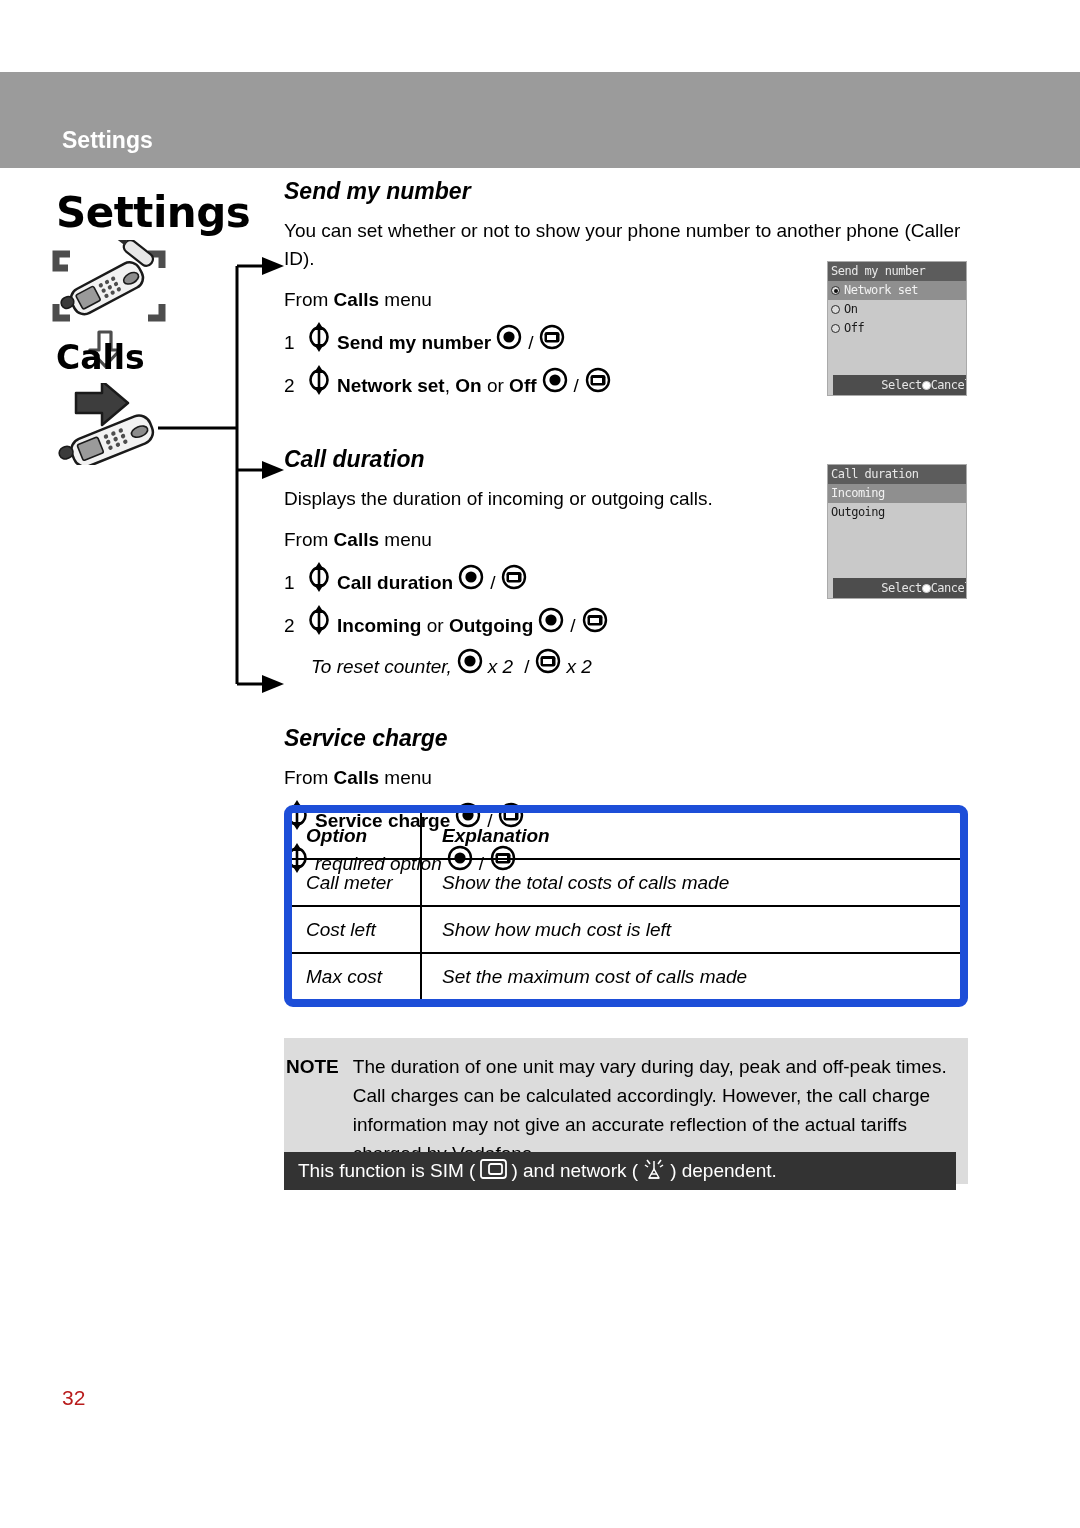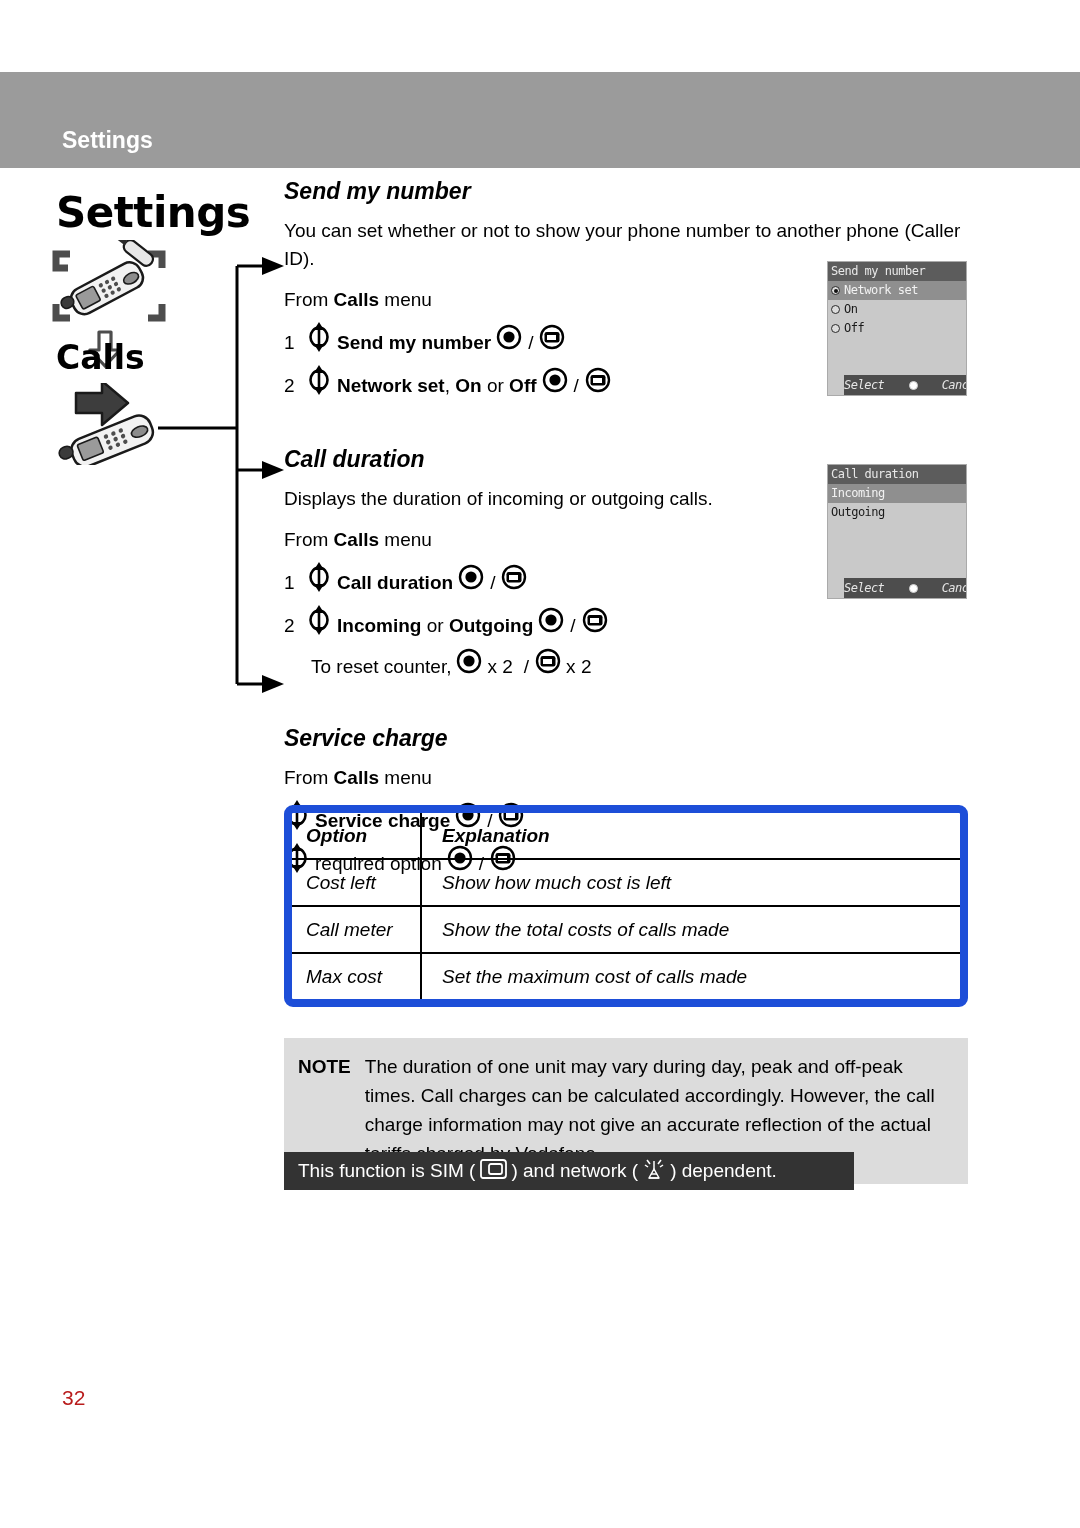--- a/index.html
+++ b/index.html
@@ -52,21 +52,21 @@
     margin: 0 0 12px 0;
   }
   .body-text { font-size: 19px; line-height: 28px; margin-bottom: 13px; }
   .from-line { font-size: 19px; line-height: 28px; margin-bottom: 8px; }
   .from-line b { font-weight: bold; }
 
   .step { display: flex; align-items: center; font-size: 19px; line-height: 34px; margin-bottom: 2px; }
   .step .num { width: 22px; flex: 0 0 22px; }
   .step .indent { width: 22px; flex: 0 0 22px; }
   .step .txt { font-weight: bold; margin: 0 5px; white-space: nowrap; }
-  .step .txt-plain { margin: 0 5px; white-space: nowrap; }
+  .step .txt-plain { margin: 0 5px; white-space: nowrap; font-style: italic; }
   .step .sep { margin: 0 6px; font-size: 19px; }
   .step .lt { font-weight: normal; }
 
   
   .ico { display: inline-block; vertical-align: middle; flex: 0 0 auto; }
 
   
   .shot {
     position: absolute; width: 140px; height: 135px;
     background: #c9c9c9;
@@ -88,25 +88,24 @@
   .shot-radio {
     display: inline-block; width: 9px; height: 9px; border-radius: 50%;
     border: 1.5px solid #2a2a2a; margin-right: 4px; flex: 0 0 auto;
     background: #dcdcdc; position: relative;
   }
   .shot-radio.on::after {
     content: ""; position: absolute; left: 1.5px; top: 1.5px;
     width: 4px; height: 4px; border-radius: 50%; background: #111;
   }
   .shot-softbar {
-    position: absolute; left: 16px; bottom: 0; width: 100%; height: 20px;
+    position: absolute; left: 5px; bottom: 0; width: 100%; height: 20px;
     background: #4d4d4d; color: #e6e6e6; font-size: 12px;
-    display: flex; align-items: center; justify-content: space-between;
+    display: flex; align-items: center; justify-content: flex-end;
     letter-spacing: -0.5px;
-    font-style: italic;
   }
   .shot-softbar .dot {
     width: 9px; height: 9px; border-radius: 50%;
     background: #fff; border: 1.5px solid #cfcfcf;
   }
 
   
   .opt-table {
     position: absolute; left: 284px; top: 805px; width: 684px;
     border: 8px solid #1d4ed8; border-radius: 9px;
@@ -120,29 +119,29 @@
     font-weight: normal; line-height: 27px;
   }
   .opt-table tr:last-child td { border-bottom: none; }
   .opt-table td:last-child, .opt-table th:last-child { border-right: none; padding-left: 20px; }
   .opt-table th { font-weight: bold; }
   .opt-col-a { width: 130px; }
 
   
   .note-box {
     position: absolute; left: 284px; top: 1038px; width: 684px;
-    background: #dcdcdc; padding: 14px 16px 16px 14px;
+    background: #dcdcdc; padding: 14px 16px 16px 2px;
     display: flex; gap: 14px;
   }
   .note-label { font-size: 19px; font-weight: bold; flex: 0 0 auto; line-height: 29px; }
   .note-text { font-size: 19px; line-height: 29px; }
 
   
   .dep-bar {
-    position: absolute; left: 284px; top: 1152px; width: 570px; height: 38px;
+    position: absolute; left: 284px; top: 1152px; width: 672px; height: 38px;
     background: #333333; color: #ffffff;
     display: flex; align-items: center; padding-left: 14px;
     font-size: 19px;
   }
   .dep-bar .ico { margin: 0 3px; }
 
   
   .page-num {
     position: absolute; left: 62px; top: 1386px;
     font-size: 21px; color: #b91c1c;
@@ -479,26 +478,26 @@
     </div>
   </div>
 
   <table class="opt-table">
     <tbody>
         <tr>
       <th class="opt-col-a">Option</th>
       <th>Explanation</th>
     </tr>
     <tr>
+      <td>Call meter</td>
+      <td>Show the total costs of calls made</td>
+    </tr>
+    <tr>
       <td>Cost left</td>
       <td>Show how much cost is left</td>
-    </tr>
-    <tr>
-      <td>Call meter</td>
-      <td>Show the total costs of calls made</td>
     </tr>
     <tr>
       <td>Max cost</td>
       <td>Set the maximum cost of calls made</td>
     </tr>
   </tbody>
     </table>
 
   <div class="note-box">
     <div class="note-label">NOTE</div>

